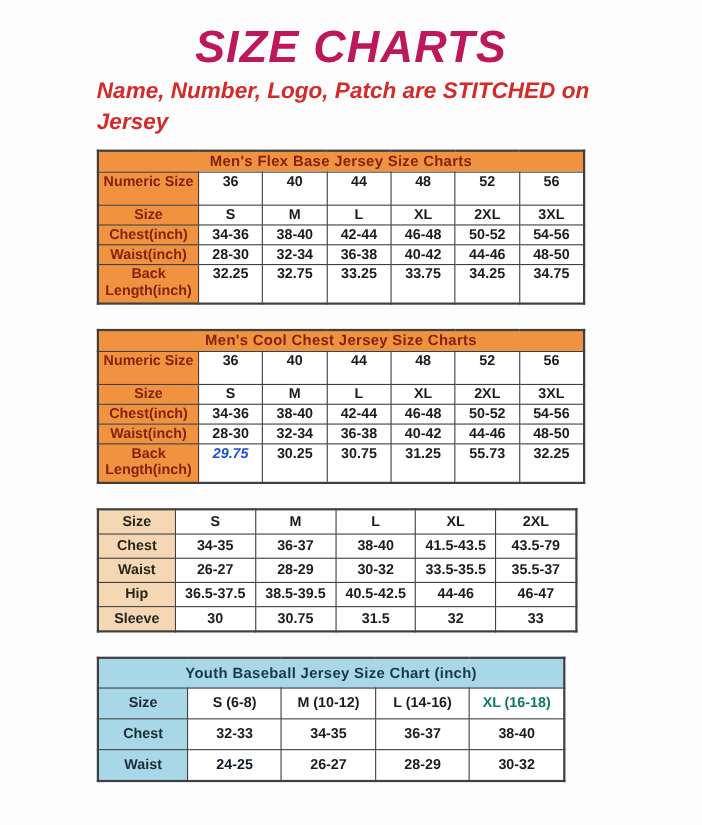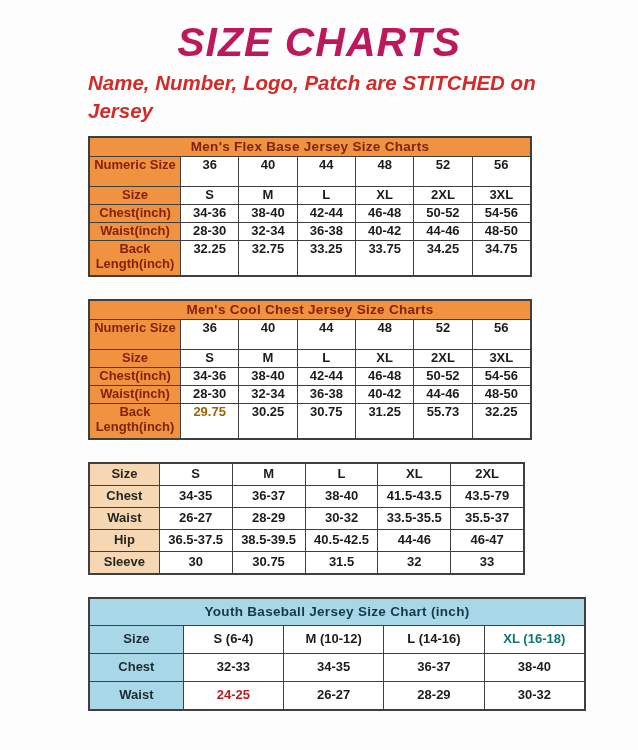--- a/index.html
+++ b/index.html
@@ -64,21 +64,21 @@
   .theme-mens tr:nth-child(6) { height: 36px; }
 
   
   .theme-womens { width: 437px; }
   .theme-womens th.row-label { width: 68px; }
   .theme-womens td { width: 73px; }
   .theme-womens tr:first-child th { height: 19px; }
   .theme-womens tr { height: 22px; }
 
   
-  .theme-youth { width: 498px; }
+  .theme-youth { width: 426px; }
   .theme-youth th.row-label { width: 80px; }
   .theme-youth td { width: 86px; }
   .theme-youth tr:first-child th { height: 24px; }
   .theme-youth tr { height: 28px; }
 </style>
 </head>
 <body>
 
 <div class="page">
   <h1 class="page-title" style="color: #be185d;">SIZE CHARTS</h1>
@@ -172,21 +172,21 @@
             <th class="row-label" style="background: rgb(240, 146, 63); color: rgb(130, 35, 15);">Waist(inch)</th>
             <td style="color: rgb(28, 28, 28);">28-30</td>
             <td style="color: rgb(28, 28, 28);">32-34</td>
             <td style="color: rgb(28, 28, 28);">36-38</td>
             <td style="color: rgb(28, 28, 28);">40-42</td>
             <td style="color: rgb(28, 28, 28);">44-46</td>
             <td style="color: rgb(28, 28, 28);">48-50</td>
           </tr>
           <tr>
             <th class="row-label" style="background: rgb(240, 146, 63); color: rgb(130, 35, 15);">Back Length(inch)</th>
-            <td style="color: #a16207;">29.75</td>
+            <td style="color: #1d4ed8; font-style: italic;">29.75</td>
             <td style="color: rgb(28, 28, 28);">30.25</td>
             <td style="color: rgb(28, 28, 28);">30.75</td>
             <td style="color: rgb(28, 28, 28);">31.25</td>
             <td style="color: rgb(28, 28, 28);">55.73</td>
             <td style="color: rgb(28, 28, 28);">32.25</td>
           </tr>
         </tbody>
       </table>
       <table class="chart-table theme-womens" style="border-color: rgb(63, 63, 63);">
         <tbody>
@@ -232,35 +232,35 @@
           </tr>
         </tbody>
       </table>
       <table class="chart-table theme-youth" style="border-color: rgb(63, 63, 63);">
         <tbody>
           <tr>
             <th colspan="5" class="table-title" style="background: rgb(168, 216, 232); color: rgb(22, 57, 74);">Youth Baseball Jersey Size Chart (inch)</th>
           </tr>
           <tr>
             <th class="row-label" style="background: rgb(168, 216, 232); color: rgb(28, 43, 51);">Size</th>
-            <td style="color: rgb(28, 28, 28);">S (6-4)</td>
+            <td style="color: rgb(28, 28, 28);">S (6-8)</td>
             <td style="color: rgb(28, 28, 28);">M (10-12)</td>
             <td style="color: rgb(28, 28, 28);">L (14-16)</td>
             <td style="color: #0f766e;">XL (16-18)</td>
           </tr>
           <tr>
             <th class="row-label" style="background: rgb(168, 216, 232); color: rgb(28, 43, 51);">Chest</th>
             <td style="color: rgb(28, 28, 28);">32-33</td>
             <td style="color: rgb(28, 28, 28);">34-35</td>
             <td style="color: rgb(28, 28, 28);">36-37</td>
             <td style="color: rgb(28, 28, 28);">38-40</td>
           </tr>
           <tr>
             <th class="row-label" style="background: rgb(168, 216, 232); color: rgb(28, 43, 51);">Waist</th>
-            <td style="color: #b91c1c;">24-25</td>
+            <td style="color: #0f172a;">24-25</td>
             <td style="color: rgb(28, 28, 28);">26-27</td>
             <td style="color: rgb(28, 28, 28);">28-29</td>
             <td style="color: rgb(28, 28, 28);">30-32</td>
           </tr>
         </tbody>
       </table>
     </div>
 </div>
 
 </body></html>

